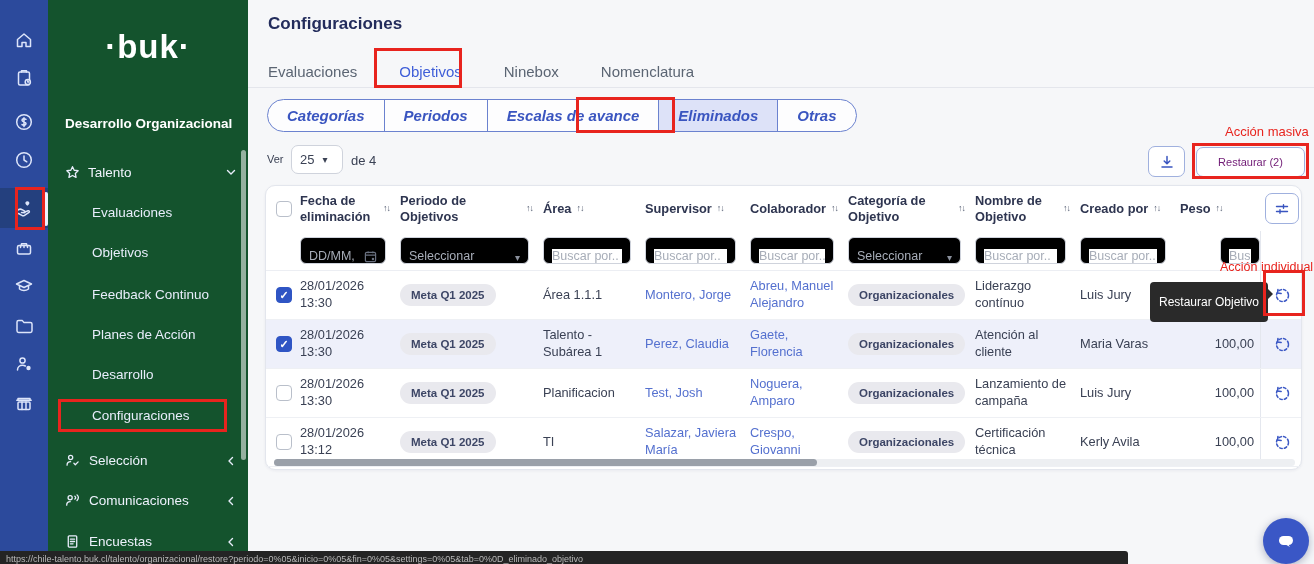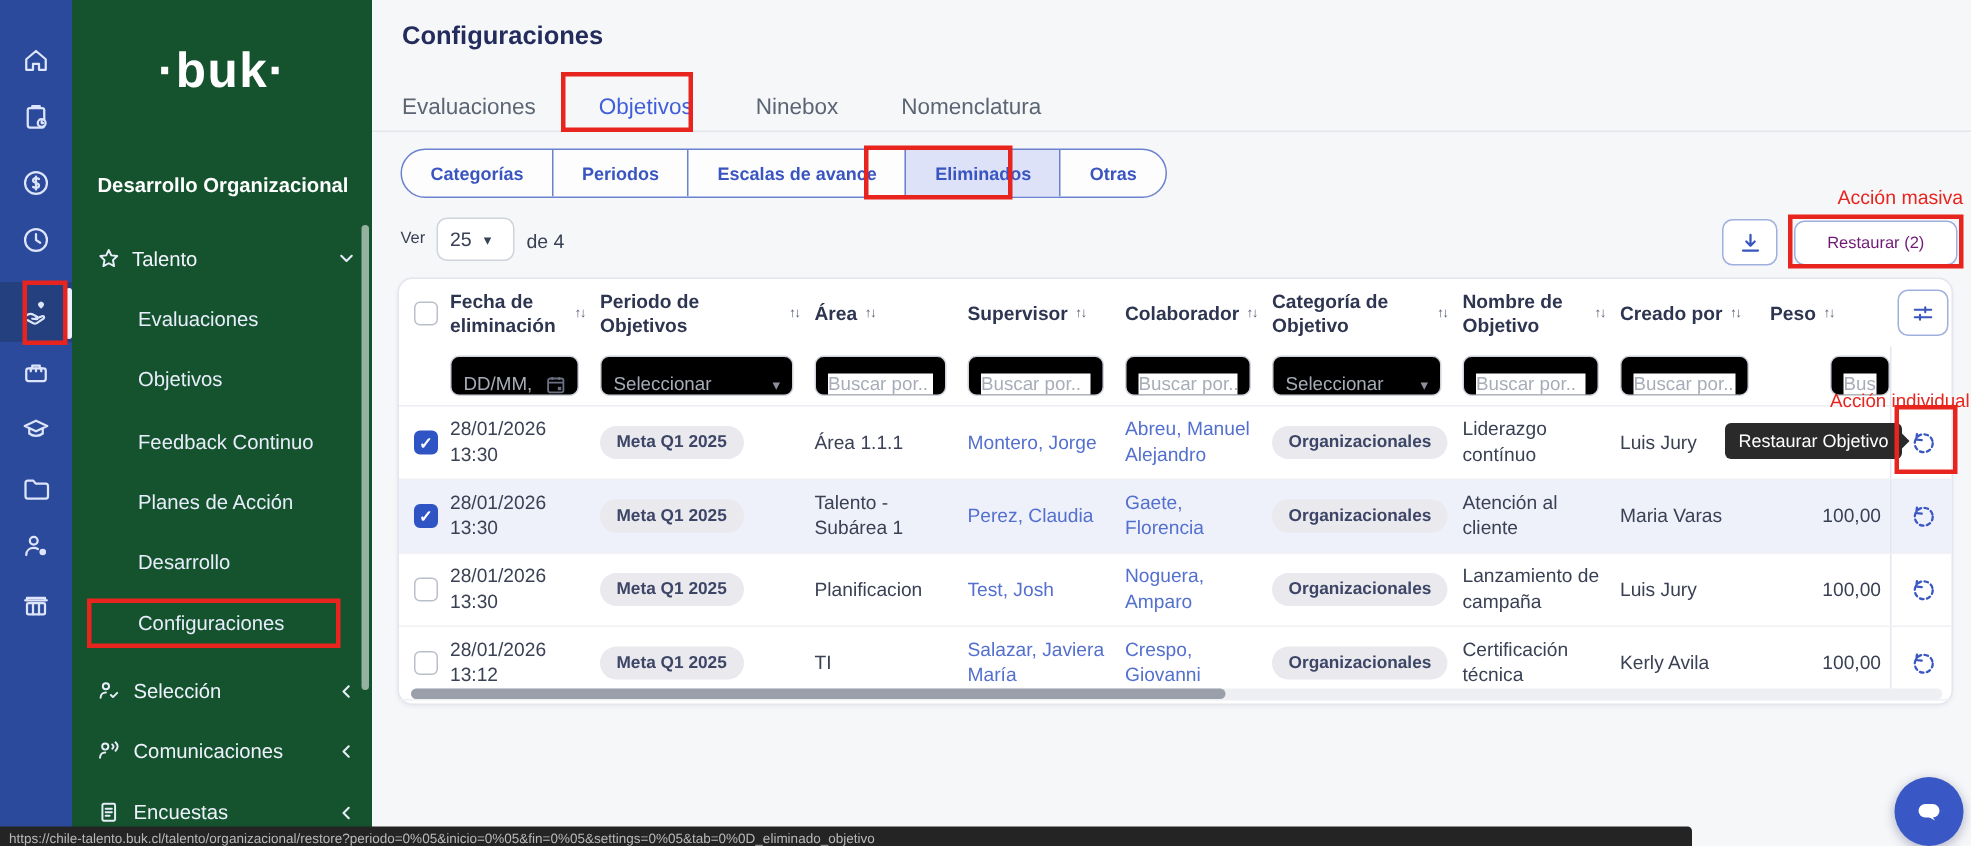--- a/index.html
+++ b/index.html
@@ -27,21 +27,21 @@
 
   
   .page-title { position:absolute; left:268px; top:14px; font-size:17px; font-weight:700; color:#232c5c; }
   .tabs { position:absolute; left:268px; top:55px; height:33px; display:flex; gap:42px; align-items:center; font-size:15px; }
   .tab { color:#5b6573; cursor:default; }
   .tab.active { color:#3f5ed8; }
   .tabs-divider { position:absolute; left:248px; top:87px; width:1066px; height:1px; background:#e4e6ec; }
 
   
   .subtabs { position:absolute; left:267px; top:99px; height:33px; display:inline-flex; border:1px solid #6b82cf; border-radius:17px; overflow:hidden; background:#fdfdfe; }
-  .seg { display:flex; align-items:center; padding:0 19px; font-size:12px; font-weight:700; color:#3a55c0; border-left:1px solid #6b82cf; }
+  .seg { display:flex; align-items:center; padding:0 19px; font-size:15px; font-weight:700; color:#3a55c0; border-left:1px solid #6b82cf;font-style:italic; }
   .seg:first-child { border-left:none; }
   .seg.active { background:#dde2f8; }
 
   
   .ver-label { position:absolute; left:267px; top:153px; font-size:11px; color:#3a4154; }
   .ver-select { position:absolute; left:291px; top:145px; width:52px; height:29px; background:#fff; border:1px solid #cfd3dc; border-radius:7px; display:flex; align-items:center; padding:0 8px; font-size:13px; color:#3a4154; gap:8px; }
   .ver-select .caret { color:#3a4154; font-size:10px; }
   .ver-total { position:absolute; left:351px; top:153px; font-size:13px; color:#3a4154; }
   .dl-btn { position:absolute; left:1148px; top:146px; width:37px; height:31px; background:#fff; border:1px solid #9fb0de; border-radius:7px; display:flex; align-items:center; justify-content:center; }
   .restore-btn { position:absolute; left:1196px; top:147px; width:109px; height:30px; background:#fff; border:1px solid #9fb0de; border-radius:7px; display:flex; align-items:center; justify-content:center; font-size:11px; font-weight:400; color:#701a75; }
@@ -70,21 +70,21 @@
   .action-cell { border-left:1px solid #e4e7ee; align-self:stretch; display:flex; align-items:center; justify-content:center; }
   .cfg-btn { width:34px; height:31px; background:#fff; border:1px solid #9fb0de; border-radius:7px; display:flex; align-items:center; justify-content:center; }
   .hscroll { position:absolute; left:8px; bottom:3px; width:1021px; height:7px; background:#edeff2; border-radius:4px; }
   .hthumb { position:absolute; left:0; top:0; width:543px; height:7px; background:#9aa0a9; border-radius:4px; }
 
   
   .redbox { position:absolute; border:3px solid #e8241e; z-index:20; pointer-events:none; }
   .redtext { position:absolute; color:#e8241e; font-size:13px; z-index:20; }
 
   
-  .tooltip { position:absolute; left:1150px; top:282px; height:24px; background:#2a2a2a; color:#fff; font-size:12px; display:flex; align-items:center; padding:0 9px; border-radius:4px; z-index:15; white-space:nowrap; }
+  .tooltip { position:absolute; left:1150px; top:282px; height:40px; background:#2a2a2a; color:#fff; font-size:12px; display:flex; align-items:center; padding:0 9px; border-radius:4px; z-index:15; white-space:nowrap; }
   .tooltip::after { content:""; position:absolute; right:-5px; top:7px; border-top:5px solid transparent; border-bottom:5px solid transparent; border-left:5px solid #2a2a2a; }
 
   
   .chat-fab { position:absolute; left:1263px; top:518px; width:46px; height:46px; border-radius:50%; background:#3a57c6; box-shadow:0 2px 8px rgba(30,40,90,.35); display:flex; align-items:center; justify-content:center; z-index:25; }
   .status-bar { position:absolute; left:0; top:551px; width:1128px; height:13px; background:#242424; border-top-right-radius:3px; z-index:30; overflow:hidden; }
   .status-bar span { position:absolute; left:6px; top:3px; font-size:9px; color:#b9b9b9; white-space:nowrap; }
 </style>
 </head>
 <body>
 

